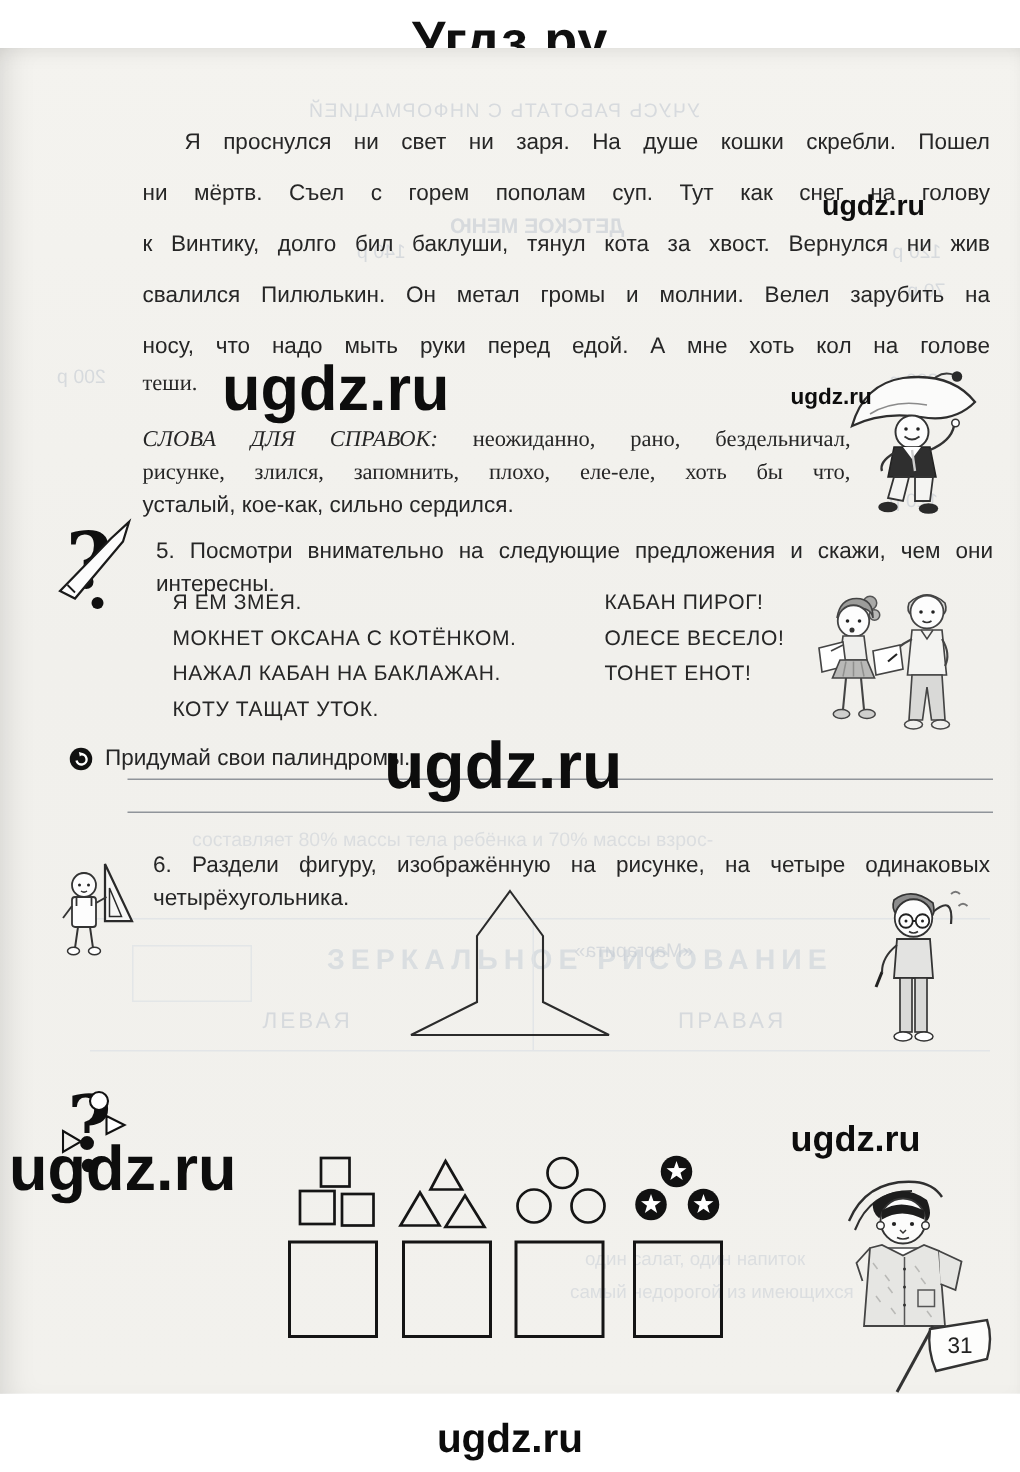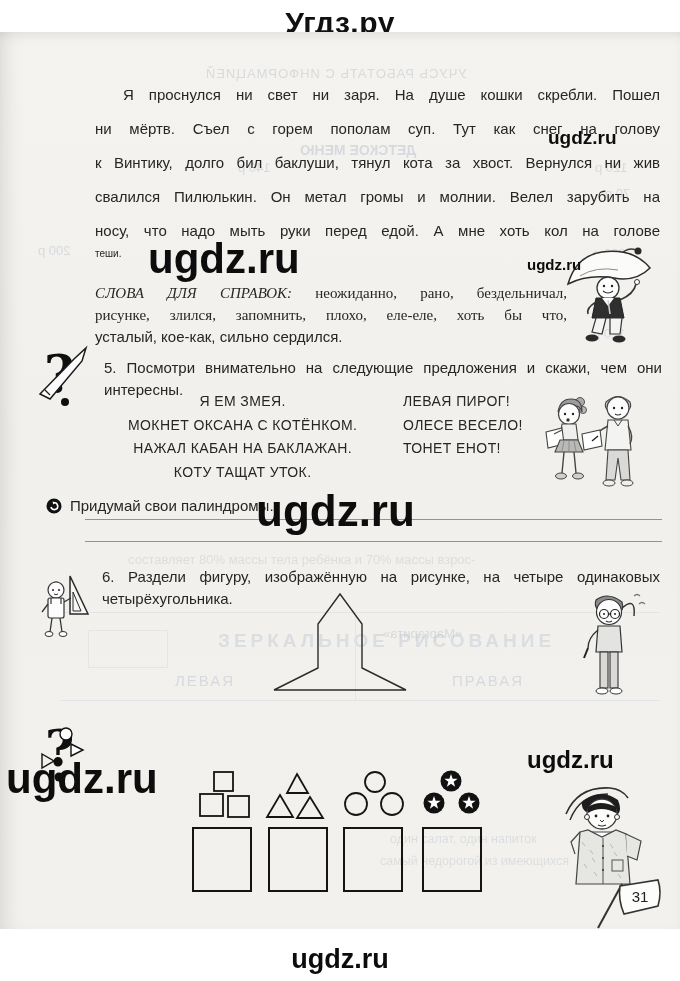--- a/index.html
+++ b/index.html
@@ -2,21 +2,21 @@
 <html><head>
 <meta charset="utf-8">
 <style>
   html,body{margin:0;padding:0;}
   body{
     width:680px;height:981px;position:relative;background:#ffffff;
     font-family:"Liberation Sans", sans-serif;color:#262626;overflow:hidden;
   }
   .abs{position:absolute;}
   
-  .brand-top{left:0;top:6px;width:680px;text-align:center;font-size:30px;font-weight:bold;color:#101010;letter-spacing:.5px;}
+  .brand-top{left:0;top:6px;width:680px;text-align:center;font-size:36px;font-weight:bold;color:#101010;letter-spacing:.5px;}
   .brand-bottom{left:0;top:944px;width:680px;text-align:center;font-size:27px;font-weight:bold;color:#0c0c0c;}
   
   .scan{left:0;top:32px;width:680px;height:897px;
     background:linear-gradient(180deg,#f4f3ef 0%,#f1f0ec 45%,#f2f1ed 100%);
     box-shadow:inset 16px 0 22px -14px rgba(0,0,0,.13), inset 0 12px 16px -12px rgba(0,0,0,.10), inset -6px 0 14px -10px rgba(0,0,0,.06);
     overflow:hidden;}
   
   .bleed{color:#c6ccd4;opacity:.62;white-space:nowrap;z-index:1;}
   .mir{transform:scaleX(-1);}
   .bleed-line{height:0;border-top:1px solid #dfe2e6;opacity:.8;z-index:1;}
@@ -69,21 +69,21 @@
   <div class="abs bleed-vline" style="left:355px;top:580px;height:88px;"></div>
   <div class="abs bleed-box" style="left:88px;top:598px;width:78px;height:36px;"></div>
 
   <div class="abs txt" style="left:95px;top:46px;width:565px;">
     <div class="jline ind">Я проснулся ни свет ни заря. На душе кошки скребли. Пошел</div>
     <div class="jline">ни мёртв. Съел с горем пополам суп. Тут как снег на голову</div>
     <div class="jline">к Винтику, долго бил баклуши, тянул кота за хвост. Вернулся ни жив</div>
     <div class="jline">свалился Пилюлькин. Он метал громы и молнии. Велел зарубить на</div>
     <div class="jline">носу, что надо мыть руки перед едой. А мне хоть кол на голове</div>
   </div>
-  <div class="abs" style="left:95px;top:216px;font-size:10px;z-index:2;">теши.</div>
+  <div class="abs" style="left:95px;top:216px;font-size:15px;z-index:2;font-family:Liberation Serif, serif;">теши.</div>
   <div class="abs wm" style="left:148px;top:206px;font-size:42px;">ugdz.ru</div>
   <div class="abs wm" style="left:548px;top:96px;font-size:19px;">ugdz.ru</div>
 
   <div class="abs ref" style="left:95px;top:251px;width:472px;">
     <div class="jl"><span class="ital">СЛОВА ДЛЯ СПРАВОК:</span><span> неожиданно, рано, бездельничал,</span></div>
     <div class="jl">рисунке, злился, запомнить, плохо, еле-еле, хоть бы что,</div>
     <div>усталый, кое-как, сильно сердился.</div>
   </div>
   <div class="abs wm" style="left:527px;top:225px;font-size:15px;font-weight:600;">ugdz.ru</div>
 
@@ -111,28 +111,28 @@
   <svg class="abs illz" style="left:38px;top:312px;" width="54" height="62" viewBox="0 0 54 62">
     <text x="6" y="48" font-family="DejaVu Serif, serif" font-size="52" font-weight="bold" fill="#0f0f0f">?</text>
     <polygon points="2,50 36,15 48,4 44,17 12,55" fill="#fcfcfc" stroke="#1a1a1a" stroke-width="1.5"></polygon>
     <line x1="7" y1="46" x2="12" y2="51" stroke="#1a1a1a" stroke-width="1.2"></line>
     <circle cx="27" cy="58" r="4" fill="#0f0f0f"></circle>
   </svg>
   <div class="abs tline" style="left:104px;top:325px;width:558px;">
     <div class="tl-j">5. Посмотри внимательно на следующие предложения и скажи, чем они</div>
     <div>интересны.</div>
   </div>
-  <div class="abs sent" style="left:128px;top:358px;text-align:center;">
+  <div class="abs sent" style="left:115px;top:358px;">
     <div>Я ЕМ ЗМЕЯ.</div>
     <div>МОКНЕТ ОКСАНА С КОТЁНКОМ.</div>
     <div>НАЖАЛ КАБАН НА БАКЛАЖАН.</div>
     <div>КОТУ ТАЩАТ УТОК.</div>
   </div>
   <div class="abs sent" style="left:403px;top:358px;">
-    <div>ЛЕВАЯ ПИРОГ!</div>
+    <div>КАБАН ПИРОГ!</div>
     <div>ОЛЕСЕ ВЕСЕЛО!</div>
     <div>ТОНЕТ ЕНОТ!</div>
   </div>
 
   <svg class="abs illz" style="left:538px;top:356px;" width="122" height="108" viewBox="0 0 122 108">
     <circle cx="42" cy="14" r="4.5" fill="#a9a9a7" stroke="#555" stroke-width="1"></circle>
     <circle cx="45" cy="22" r="3.5" fill="#b9b9b7" stroke="#555" stroke-width="1"></circle>
     <path d="M20,24 Q22,11 33,11 Q44,11 44,24 Q43,17 32,17 Q24,17 20,24 Z" fill="#9c9c9a" stroke="#444" stroke-width="1.1"></path>
     <circle cx="31" cy="26" r="10.5" fill="#fdfdfd" stroke="#444" stroke-width="1.2"></circle>
     <circle cx="27" cy="26" r="1.2" fill="#222"></circle>

